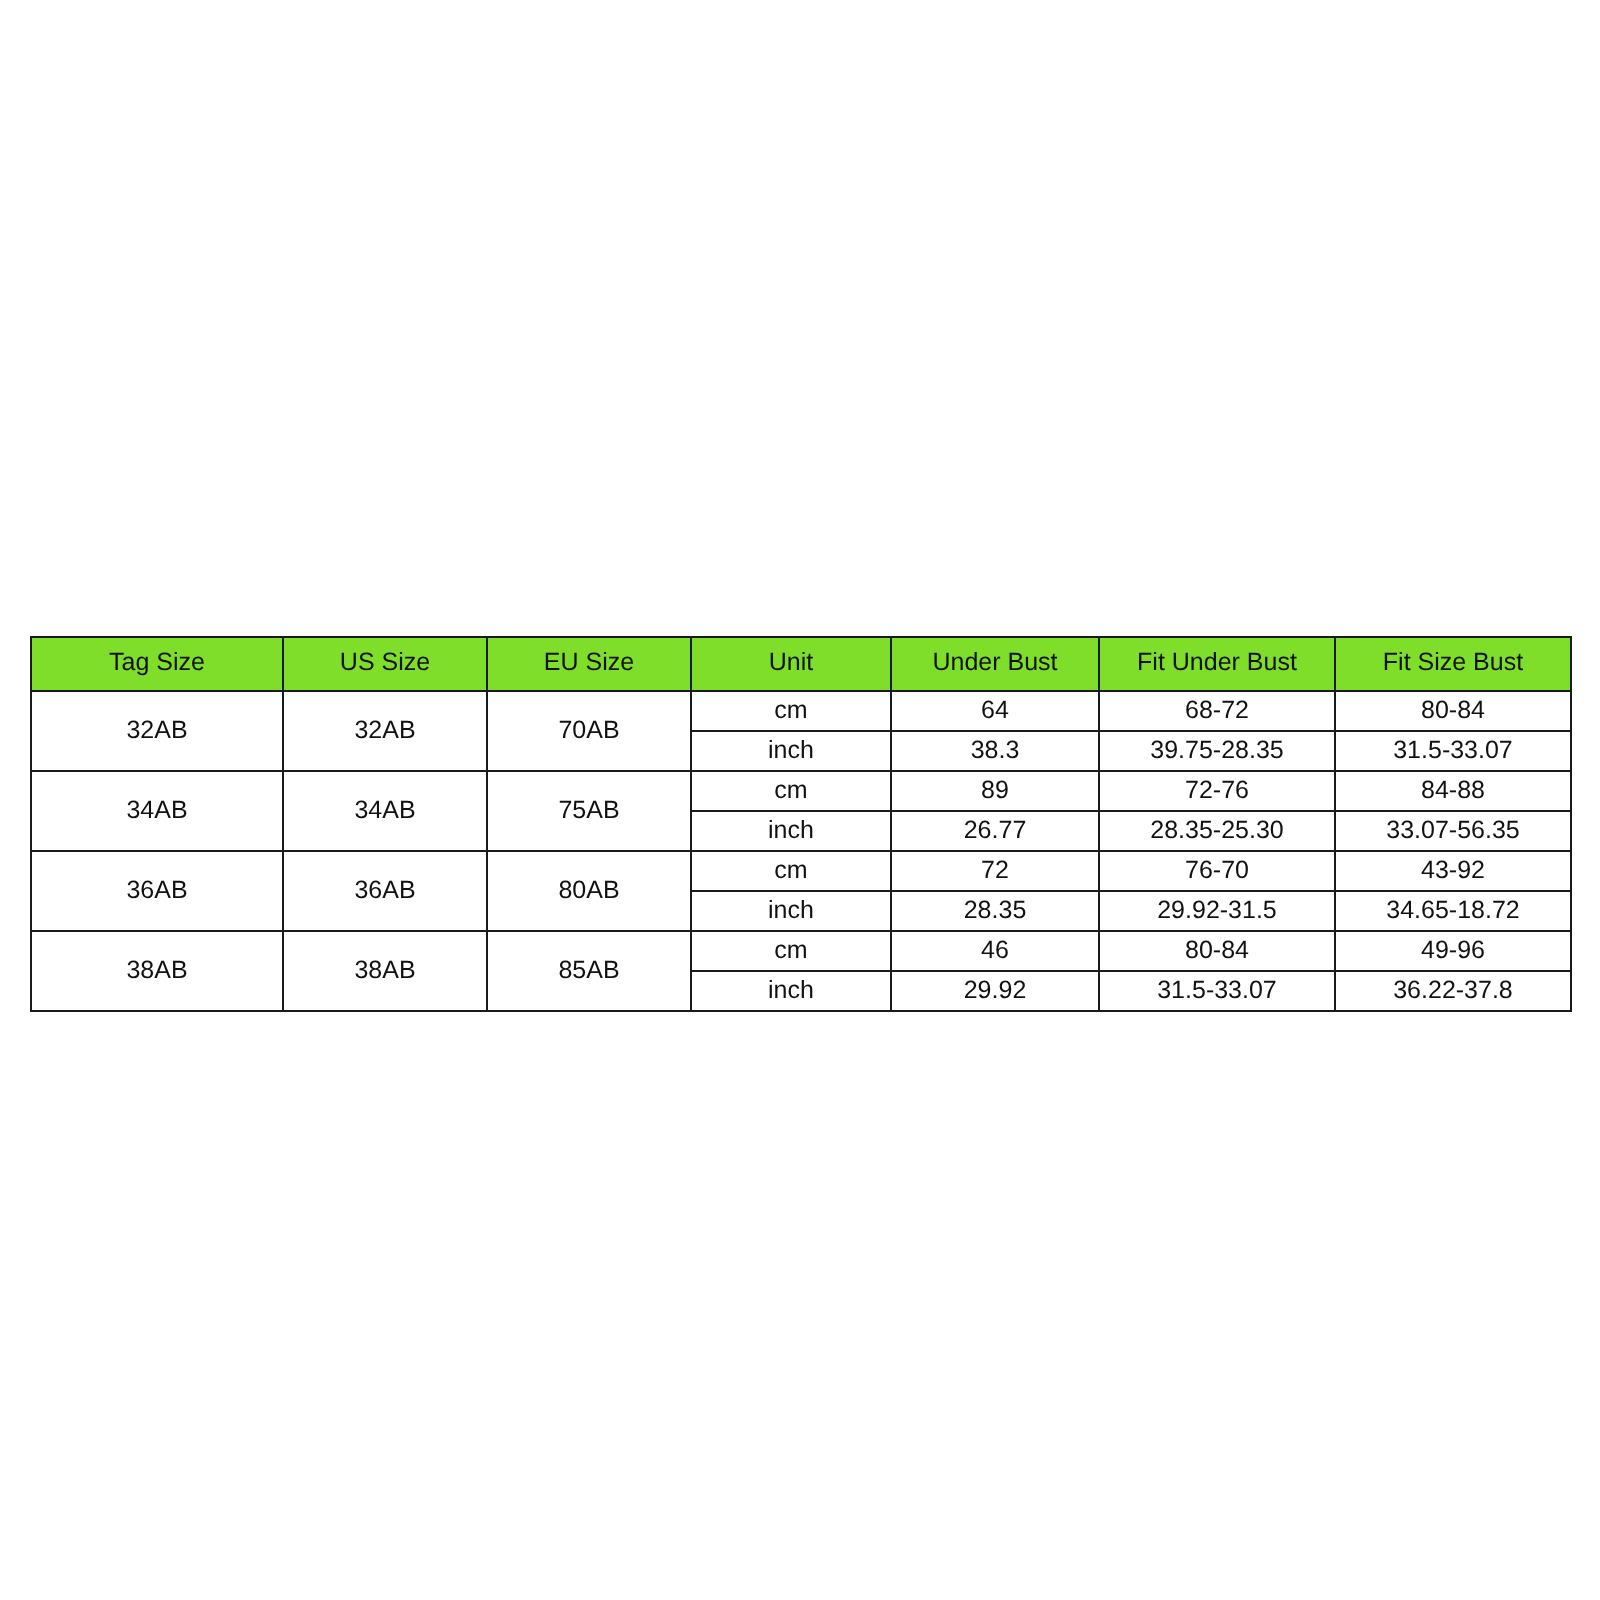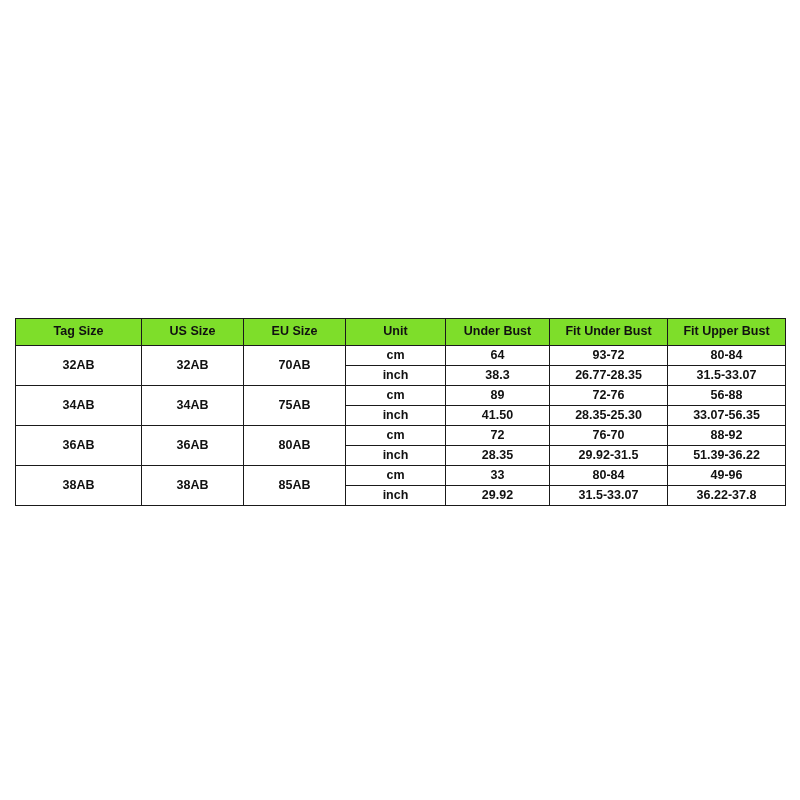--- a/index.html
+++ b/index.html
@@ -30,21 +30,21 @@
     width: 770px;
     table-layout: fixed;
     background: #ffffff;
   }
   table.size-chart th,
   table.size-chart td {
     border: 1px solid #1a1a1a;
     text-align: center;
     vertical-align: middle;
     font-size: 12.5px;
-    font-weight: bold;
+    font-weight: normal;
     color: #111111;
     padding: 0;
     line-height: 1.1;
   }
   thead th {
     background: #7ede2a;
     height: 26px;
     font-size: 12.5px;
     color: #111111;
   }
@@ -82,79 +82,79 @@
         <col class="c-fitup">
       </colgroup>
       <thead>
         <tr>
           <th>Tag Size</th>
           <th>US Size</th>
           <th>EU Size</th>
           <th>Unit</th>
           <th>Under Bust</th>
           <th>Fit Under Bust</th>
-          <th>Fit Upper Bust</th>
+          <th>Fit Size Bust</th>
         </tr>
       </thead>
       <tbody>
 
         <tr>
           <td class="tag-cell" rowspan="2">32AB</td>
           <td class="us-cell" rowspan="2">32AB</td>
           <td class="eu-cell" rowspan="2">70AB</td>
           <td>cm</td>
           <td>64</td>
-          <td>93-72</td>
+          <td>68-72</td>
           <td>80-84</td>
         </tr>
         <tr>
           <td>inch</td>
           <td>38.3</td>
-          <td>26.77-28.35</td>
+          <td>39.75-28.35</td>
           <td>31.5-33.07</td>
         </tr>
 
         <tr>
           <td class="tag-cell" rowspan="2">34AB</td>
           <td class="us-cell" rowspan="2">34AB</td>
           <td class="eu-cell" rowspan="2">75AB</td>
           <td>cm</td>
           <td>89</td>
           <td>72-76</td>
-          <td>56-88</td>
+          <td>84-88</td>
         </tr>
         <tr>
           <td>inch</td>
-          <td>41.50</td>
+          <td>26.77</td>
           <td>28.35-25.30</td>
           <td>33.07-56.35</td>
         </tr>
 
         <tr>
           <td class="tag-cell" rowspan="2">36AB</td>
           <td class="us-cell" rowspan="2">36AB</td>
           <td class="eu-cell" rowspan="2">80AB</td>
           <td>cm</td>
           <td>72</td>
           <td>76-70</td>
-          <td>88-92</td>
+          <td>43-92</td>
         </tr>
         <tr>
           <td>inch</td>
           <td>28.35</td>
           <td>29.92-31.5</td>
-          <td>51.39-36.22</td>
+          <td>34.65-18.72</td>
         </tr>
 
         <tr>
           <td class="tag-cell" rowspan="2">38AB</td>
           <td class="us-cell" rowspan="2">38AB</td>
           <td class="eu-cell" rowspan="2">85AB</td>
           <td>cm</td>
-          <td>33</td>
+          <td>46</td>
           <td>80-84</td>
           <td>49-96</td>
         </tr>
         <tr>
           <td>inch</td>
           <td>29.92</td>
           <td>31.5-33.07</td>
           <td>36.22-37.8</td>
         </tr>
       </tbody>

